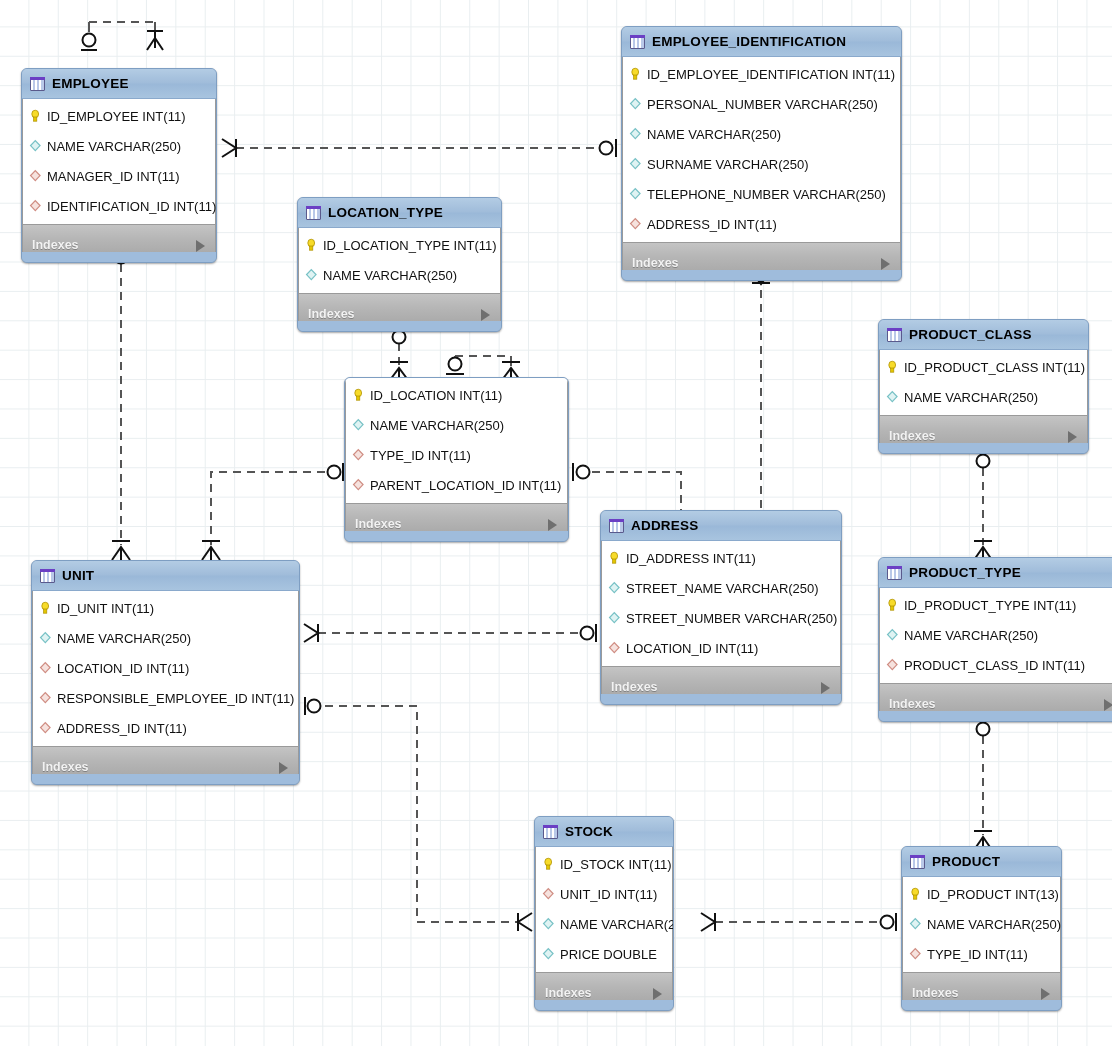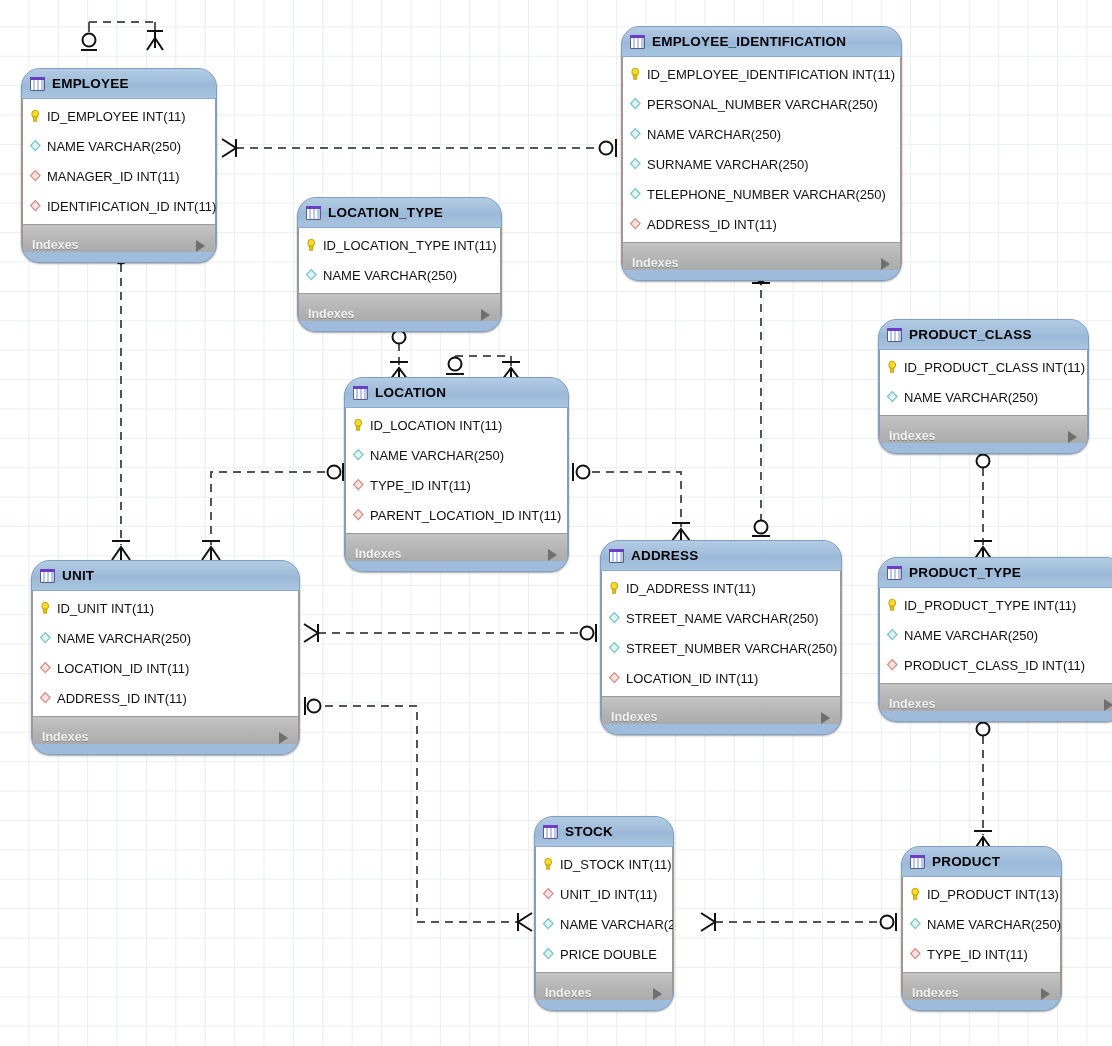--- a/index.html
+++ b/index.html
@@ -16,21 +16,21 @@
     background-image:
       linear-gradient(to right, #e9eef0 1px, transparent 1px),
       linear-gradient(to bottom, #e9eef0 1px, transparent 1px);
     background-size:29.4px 29.4px;
     background-position:-1px -3px;
   }
   #lines{position:absolute;left:0;top:0;width:1112px;height:1046px;pointer-events:none;}
 
   .table{
     position:absolute;
-    border-radius:19px;
+    border-radius:6px;
     background:#9fbcdc;
     box-shadow:0 1px 2px rgba(0,0,0,0.35);
     overflow:hidden;
     border:1px solid #7e9ec2;
     box-sizing:border-box;
   }
   .t-header{
     height:29px;
     display:flex;align-items:center;
     padding:0 9px 0 8px;
@@ -316,25 +316,20 @@
             <span>NAME VARCHAR(250)</span>
           </div>
         </div>
         <div class="t-idx">
           <span class="t-idx-label">Indexes</span>
           <span class="t-idx-arrow"></span>
         </div>
         <div class="t-foot"></div>
       </div>
       <div class="table" style="left: 344px; top: 377px; width: 225px;">
-        <div class="t-header">
-          <span class="t-icon"></span>
-          <span class="t-title">LOCATION</span>
-          <span class="t-caret"></span>
-        </div>
         <div class="t-body">
           <div class="col">
             <svg width="13" height="14" viewBox="0 0 13 14" class="gl">
               <ellipse cx="6.2" cy="5" rx="3.4" ry="3.8" fill="#f7db2a" stroke="#b09200" stroke-width="0.8"></ellipse>
               <rect x="4.6" y="8" width="3.2" height="4.2" fill="#e3c600" stroke="#b09200" stroke-width="0.7"></rect>
             </svg>
             <span>ID_LOCATION INT(11)</span>
           </div>
           <div class="col">
             <svg width="13" height="14" viewBox="0 0 13 14" class="gl">
@@ -384,30 +379,36 @@
           <div class="col">
             <svg width="13" height="14" viewBox="0 0 13 14" class="gl">
               <polygon points="6.3,1.6 11,6.6 6.3,11.6 1.6,6.6" fill="#f6e2de" stroke="#d08e84" stroke-width="1.3"></polygon>
             </svg>
             <span>LOCATION_ID INT(11)</span>
           </div>
           <div class="col">
             <svg width="13" height="14" viewBox="0 0 13 14" class="gl">
               <polygon points="6.3,1.6 11,6.6 6.3,11.6 1.6,6.6" fill="#f6e2de" stroke="#d08e84" stroke-width="1.3"></polygon>
             </svg>
+            <span>RESPONSIBLE_EMPLOYEE_ID INT(11)</span>
+          </div>
+          <div class="col">
+            <svg width="13" height="14" viewBox="0 0 13 14" class="gl">
+              <polygon points="6.3,1.6 11,6.6 6.3,11.6 1.6,6.6" fill="#f6e2de" stroke="#d08e84" stroke-width="1.3"></polygon>
+            </svg>
             <span>ADDRESS_ID INT(11)</span>
           </div>
         </div>
         <div class="t-idx">
           <span class="t-idx-label">Indexes</span>
           <span class="t-idx-arrow"></span>
         </div>
         <div class="t-foot"></div>
       </div>
-      <div class="table" style="left: 600px; top: 540px; width: 242px;">
+      <div class="table" style="left: 600px; top: 510px; width: 242px;">
         <div class="t-header">
           <span class="t-icon"></span>
           <span class="t-title">ADDRESS</span>
           <span class="t-caret"></span>
         </div>
         <div class="t-body">
           <div class="col">
             <svg width="13" height="14" viewBox="0 0 13 14" class="gl">
               <ellipse cx="6.2" cy="5" rx="3.4" ry="3.8" fill="#f7db2a" stroke="#b09200" stroke-width="0.8"></ellipse>
               <rect x="4.6" y="8" width="3.2" height="4.2" fill="#e3c600" stroke="#b09200" stroke-width="0.7"></rect>

